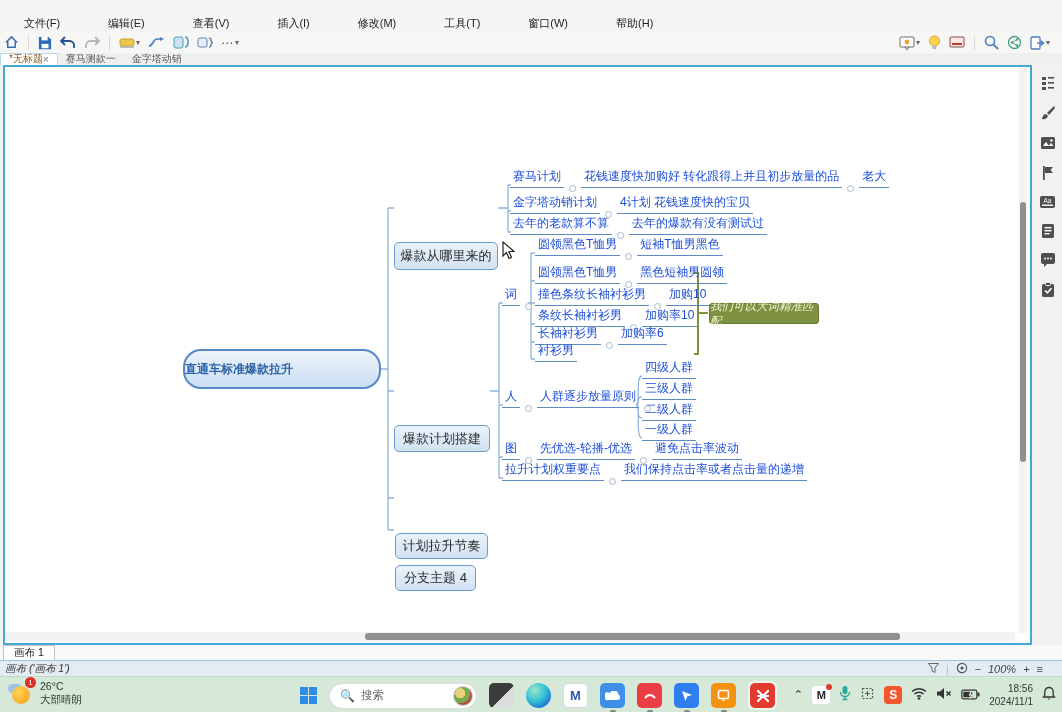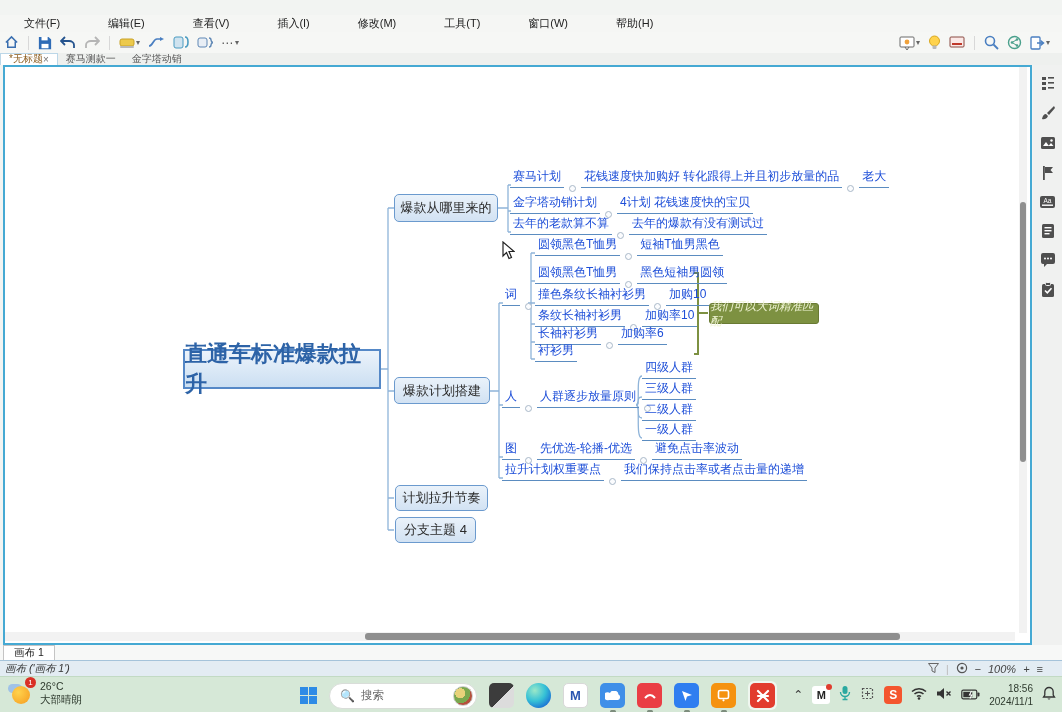--- a/index.html
+++ b/index.html
@@ -27,22 +27,22 @@
   .doctab.active { background:#fff; color:#222; border:1px solid #bcd7e8; border-bottom:none; }
 
   
   #canvas { position:absolute; left:3px; top:65px; width:1029px; height:580px; background:#fff; border:2px solid #45a9d3; overflow:hidden; }
   #connector-svg { position:absolute; left:0; top:0; pointer-events:none; }
 
   .row { position:absolute; display:flex; align-items:flex-end; white-space:nowrap; }
   .useg { font-size:12px; color:#1d4ed8; border-bottom:1.4px solid #5b8cc0; padding:0 3px 2px 3px; }
   .handle { width:7px; height:7px; border:1.4px solid #a9b8c8; background:#fbfcfe; border-radius:50%; margin:0 5px -4px 5px; flex:0 0 auto; }
 
-  .topic-box { position:absolute; background:linear-gradient(#eaf2fa,#d2e2f3); border:1.4px solid #6b9ace; border-radius:5px; font-size:13px; color:#2b2b2b; display:flex; align-items:center; justify-content:center; }
-  .root-box { position:absolute; background:linear-gradient(#ecf3fb,#cbdff2); border:2.6px solid #5588c7; border-radius:0; color:#2d63a7; font-weight:bold; font-size:22px; display:flex; align-items:center; justify-content:center; }
+  .topic-box { position:absolute; background:linear-gradient(#eaf2fa,#d2e2f3); border:1.4px solid #6b9ace; border-radius:5px; font-size:13px; color:#2b2b2b; display:flex; align-items:center; justify-content:center;margin-top:48px; }
+  .root-box { position:absolute; background:linear-gradient(#ecf3fb,#cbdff2); border:2.6px solid #5588c7; border-radius:18px; color:#2d63a7; font-weight:bold; font-size:12px; display:flex; align-items:center; justify-content:flex-start; }
 
   .callout { position:absolute; background:#7d9141; border:1px solid #697a33; border-radius:3px; color:#eef3d2; font-size:11.5px; font-style:italic; display:flex; align-items:center; justify-content:center; }
 
   .vscroll { position:absolute; right:3px; top:0; width:8px; height:566px; background:#f2f2f2; }
   .vscroll .thumb { position:absolute; left:1px; width:6px; top:135px; height:260px; background:#8f8f8f; border-radius:3px; }
   .hscroll { position:absolute; left:0; bottom:2px; height:9px; width:1010px; background:#f2f2f2; }
   .hscroll .thumb { position:absolute; top:1px; height:7px; left:360px; width:535px; background:#8f8f8f; border-radius:3px; }
 
   
   #sidebar { position:absolute; right:0; top:65px; width:29px; height:580px; background:#f0f1f0; display:flex; flex-direction:column; align-items:center; padding-top:10px; gap:14px; }

